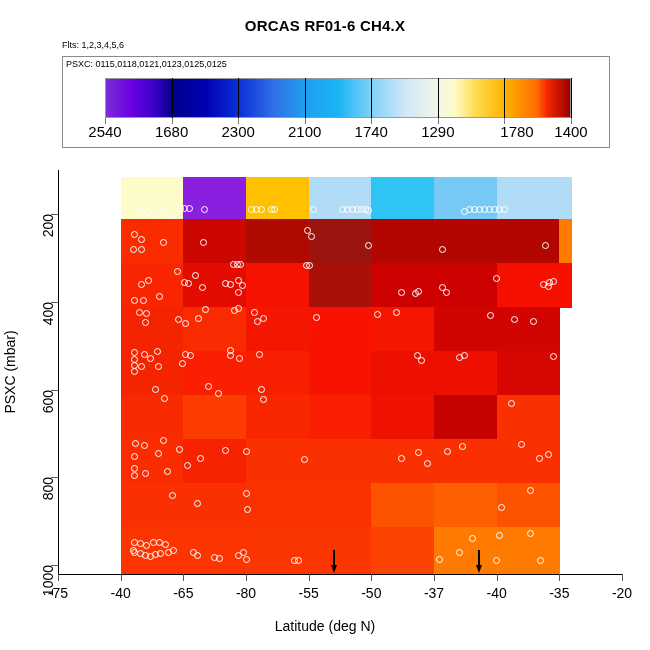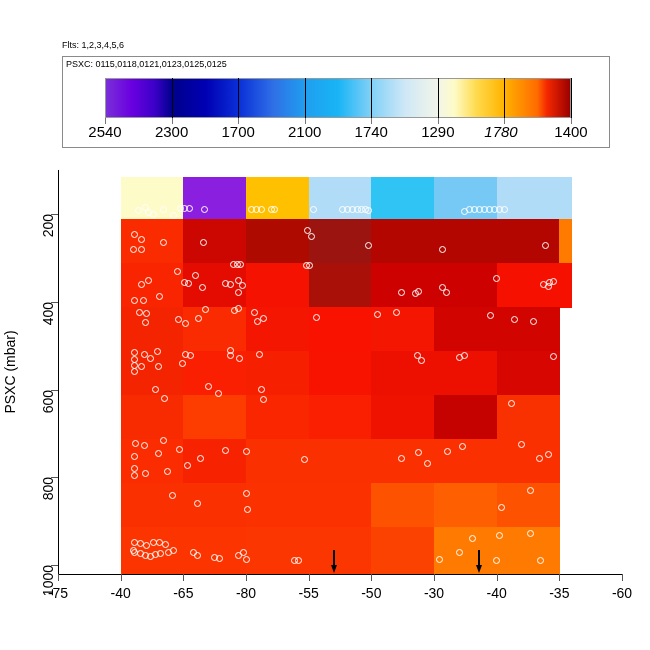--- a/index.html
+++ b/index.html
@@ -155,20 +155,21 @@
     border-left: 3px solid transparent;
     border-right: 3px solid transparent;
     border-top: 8px solid #000;
   }
 </style>
 </head>
 <body>
 
 <div id="root">
 
+  <div class="abs" id="title">ORCAS RF01-6 CH4.X</div>
 
   <div class="abs" id="flts">Flts: 1,2,3,4,5,6</div>
 
   <div class="abs" id="cbar-panel"></div>
   <div class="abs" id="mmdd">PSXC: 0115,0118,0121,0123,0125,0125</div>
 
   <div class="abs" id="cbar-wrap">
     <div class="abs" id="cbar-grad" style="background: linear-gradient(to right, rgb(122, 47, 216) 0%, rgb(106, 0, 224) 5.5%, rgb(59, 0, 200) 10.5%, rgb(0, 0, 139) 14.3%, rgb(0, 0, 180) 21.5%, rgb(10, 47, 216) 28.6%, rgb(47, 111, 230) 36%, rgb(31, 159, 240) 43%, rgb(25, 180, 245) 50%, rgb(127, 208, 247) 57%, rgb(207, 232, 247) 64.5%, rgb(242, 245, 232) 71.5%, rgb(253, 251, 200) 75%, rgb(255, 217, 74) 80%, rgb(255, 180, 0) 85.7%, rgb(255, 106, 0) 93%, rgb(245, 40, 0) 95%, rgb(155, 0, 0) 100%);"></div>
     <div id="cbar-seps">
         <div class="abs cbar-sep" style="left: 66.5714px;"></div>
@@ -176,31 +177,31 @@
         <div class="abs cbar-sep" style="left: 199.714px;"></div>
         <div class="abs cbar-sep" style="left: 266.286px;"></div>
         <div class="abs cbar-sep" style="left: 332.857px;"></div>
         <div class="abs cbar-sep" style="left: 399.429px;"></div>
         <div class="abs cbar-sep" style="left: 466px;"></div>
       </div>
     <div id="cbar-ticks">
         <div class="abs cbar-tick" style="left: 0px;"></div>
         <div class="abs cbar-lab" style="left: 0px;">2540</div>
         <div class="abs cbar-tick" style="left: 66.5714px;"></div>
-        <div class="abs cbar-lab" style="left: 66.5714px;">2300</div>
+        <div class="abs cbar-lab" style="left: 66.5714px;">1680</div>
         <div class="abs cbar-tick" style="left: 133.143px;"></div>
-        <div class="abs cbar-lab" style="left: 133.143px;">1700</div>
+        <div class="abs cbar-lab" style="left: 133.143px;">2300</div>
         <div class="abs cbar-tick" style="left: 199.714px;"></div>
         <div class="abs cbar-lab" style="left: 199.714px;">2100</div>
         <div class="abs cbar-tick" style="left: 266.286px;"></div>
         <div class="abs cbar-lab" style="left: 266.286px;">1740</div>
         <div class="abs cbar-tick" style="left: 332.857px;"></div>
         <div class="abs cbar-lab" style="left: 332.857px;">1290</div>
         <div class="abs cbar-tick" style="left: 399.429px;"></div>
-        <div class="abs cbar-lab" style="left: 396px; font-style: italic;">1780</div>
+        <div class="abs cbar-lab" style="left: 412px;">1780</div>
         <div class="abs cbar-tick" style="left: 466px;"></div>
         <div class="abs cbar-lab" style="left: 466px;">1400</div>
       </div>
   </div>
 
   <div class="abs" id="plot">
     <div id="plot-inner">
         <div class="cell" style="left: 62.6667px; top: 7.02609px; width: 63.2667px; height: 42.7565px; background: rgb(253, 251, 200);"></div>
         <div class="cell" style="left: 125.333px; top: 7.02609px; width: 63.2667px; height: 42.7565px; background: rgb(138, 31, 224);"></div>
         <div class="cell" style="left: 188px; top: 7.02609px; width: 63.2667px; height: 42.7565px; background: rgb(255, 192, 0);"></div>
@@ -462,36 +463,37 @@
       <div class="abs xlab" style="left: 120.667px;">-40</div>
       <div class="abs xtick" style="left: 183.333px;"></div>
       <div class="abs xlab" style="left: 183.333px;">-65</div>
       <div class="abs xtick" style="left: 246px;"></div>
       <div class="abs xlab" style="left: 246px;">-80</div>
       <div class="abs xtick" style="left: 308.667px;"></div>
       <div class="abs xlab" style="left: 308.667px;">-55</div>
       <div class="abs xtick" style="left: 371.333px;"></div>
       <div class="abs xlab" style="left: 371.333px;">-50</div>
       <div class="abs xtick" style="left: 434px;"></div>
-      <div class="abs xlab" style="left: 434px;">-30</div>
+      <div class="abs xlab" style="left: 434px;">-37</div>
       <div class="abs xtick" style="left: 496.667px;"></div>
       <div class="abs xlab" style="left: 496.667px;">-40</div>
       <div class="abs xtick" style="left: 559.333px;"></div>
       <div class="abs xlab" style="left: 559.333px;">-35</div>
       <div class="abs xtick" style="left: 622px;"></div>
-      <div class="abs xlab" style="left: 622px;">-60</div>
+      <div class="abs xlab" style="left: 622px;">-20</div>
     </div>
   <div id="y-ticks">
       <div class="abs ytick" style="top: 213.913px;"></div>
       <div class="abs ylab" style="top: 213.913px;">200</div>
       <div class="abs ytick" style="top: 301.739px;"></div>
       <div class="abs ylab" style="top: 301.739px;">400</div>
       <div class="abs ytick" style="top: 389.565px;"></div>
       <div class="abs ylab" style="top: 389.565px;">600</div>
       <div class="abs ytick" style="top: 477.391px;"></div>
       <div class="abs ylab" style="top: 477.391px;">800</div>
       <div class="abs ytick" style="top: 565.217px;"></div>
       <div class="abs ylab" style="top: 565.217px;">1000</div>
     </div>
 
+  <div class="abs" id="xtitle">Latitude (deg N)</div>
   <div class="abs" id="ytitle">PSXC (mbar)</div>
 
 </div>
 
 </body></html>

